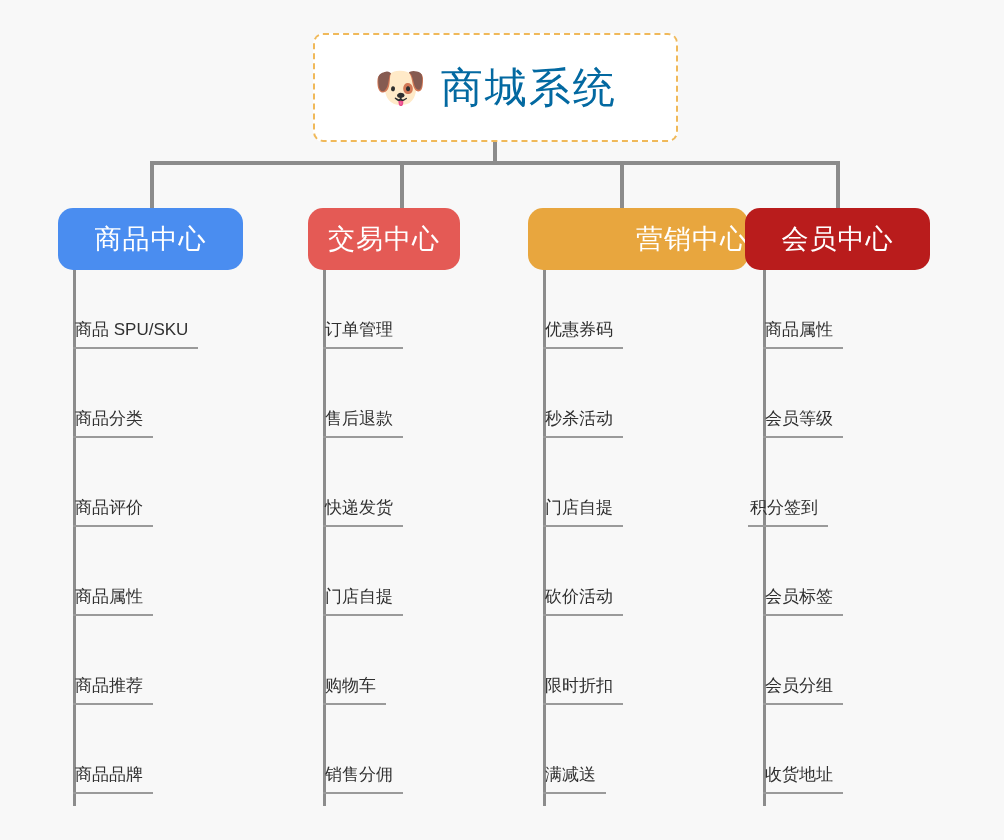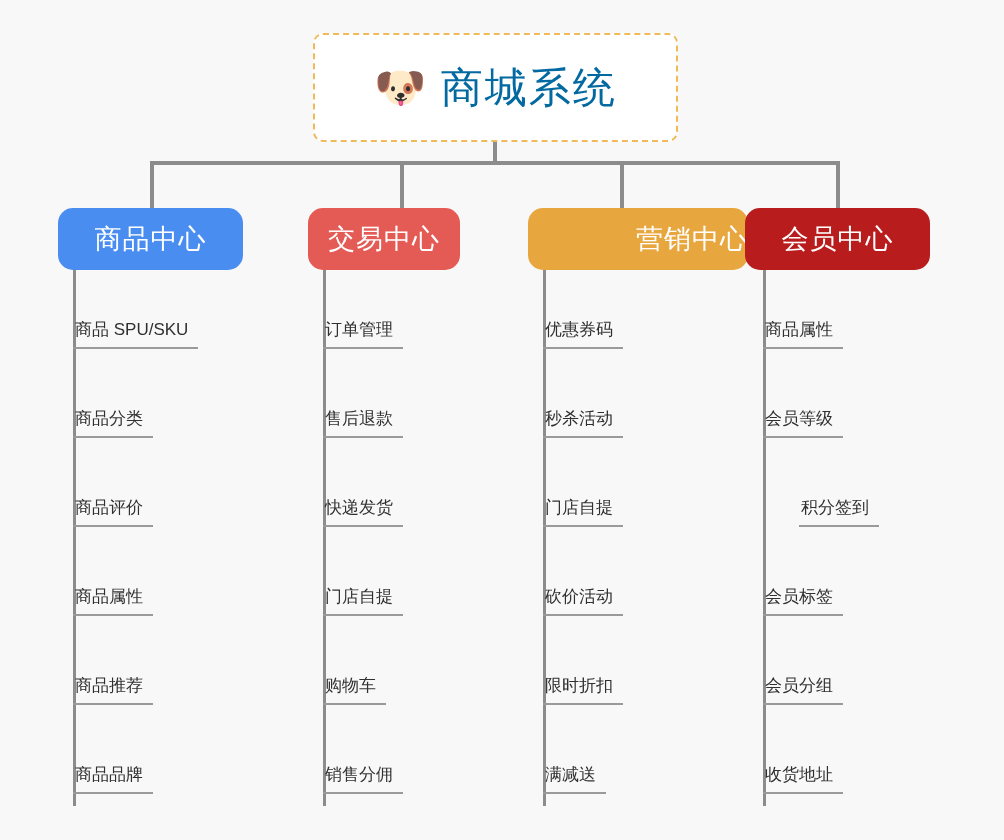--- a/index.html
+++ b/index.html
@@ -143,18 +143,18 @@
   <div class="leaf" style="left:543px; top:676px;">限时折扣</div>
   <div class="leaf" style="left:543px; top:765px;">满减送</div>
 
   <div class="cat-box" style="left:745px; top:208px; width:185px; background:#b91c1c;">
     <span>会员中心</span>
   </div>
   <div class="spine" style="left:763px; top:270px; height:536px;"></div>
 
   <div class="leaf" style="left:763px; top:320px;">商品属性</div>
   <div class="leaf" style="left:763px; top:409px;">会员等级</div>
-  <div class="leaf" style="left:799px; top:498px;text-align:right;">积分签到</div>
+  <div class="leaf" style="left:748px; top:498px;text-align:right;">积分签到</div>
   <div class="leaf" style="left:763px; top:587px;">会员标签</div>
   <div class="leaf" style="left:763px; top:676px;">会员分组</div>
   <div class="leaf" style="left:763px; top:765px;">收货地址</div>
 
 </div>
 
 </body></html>

